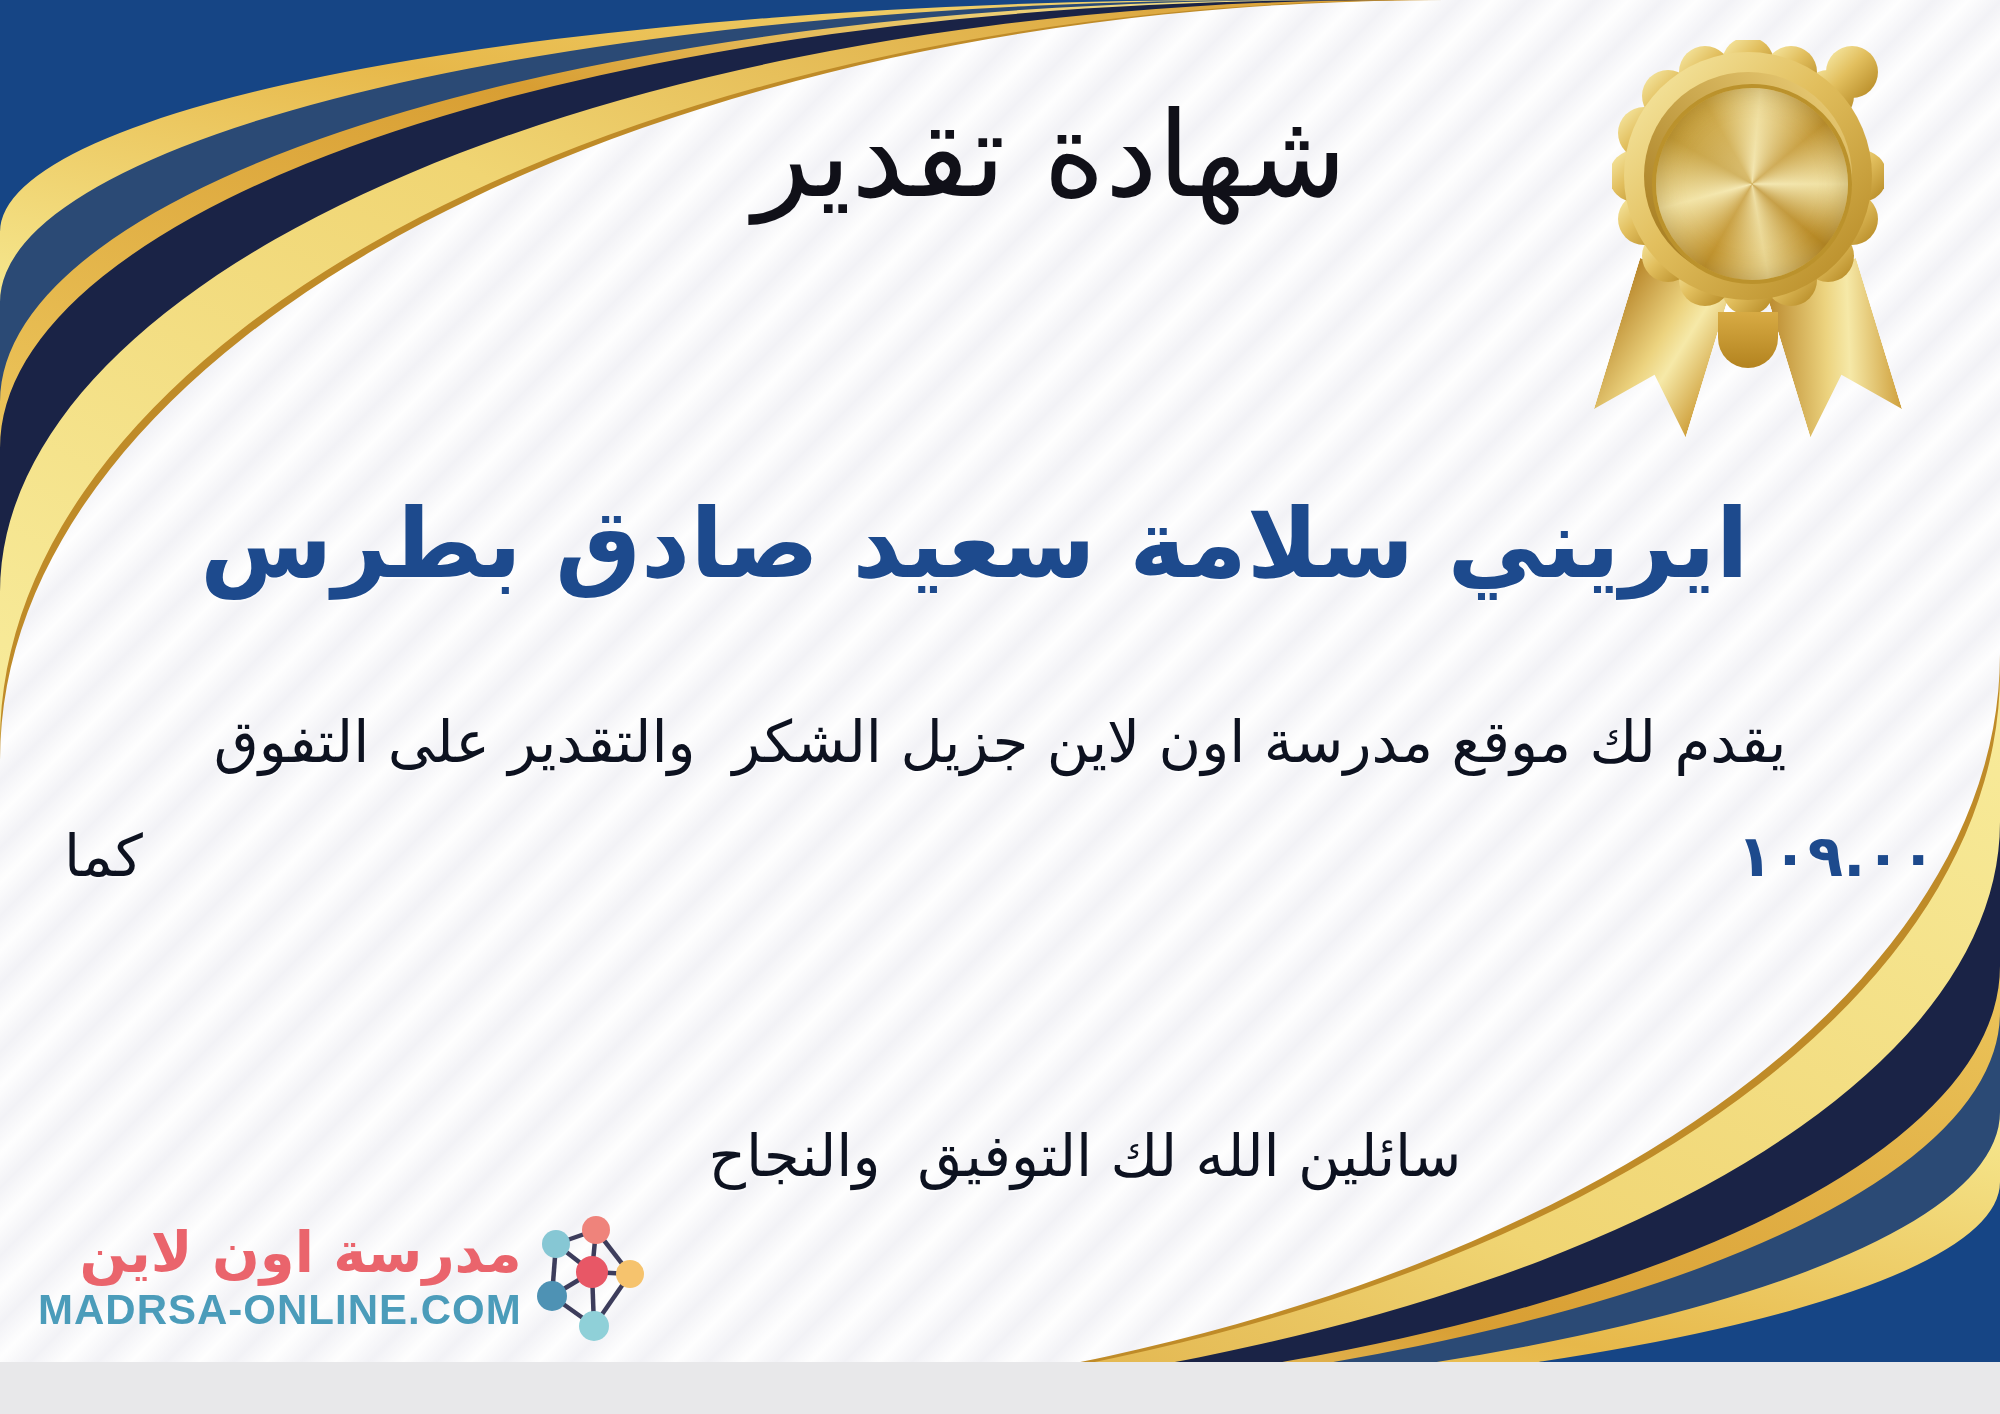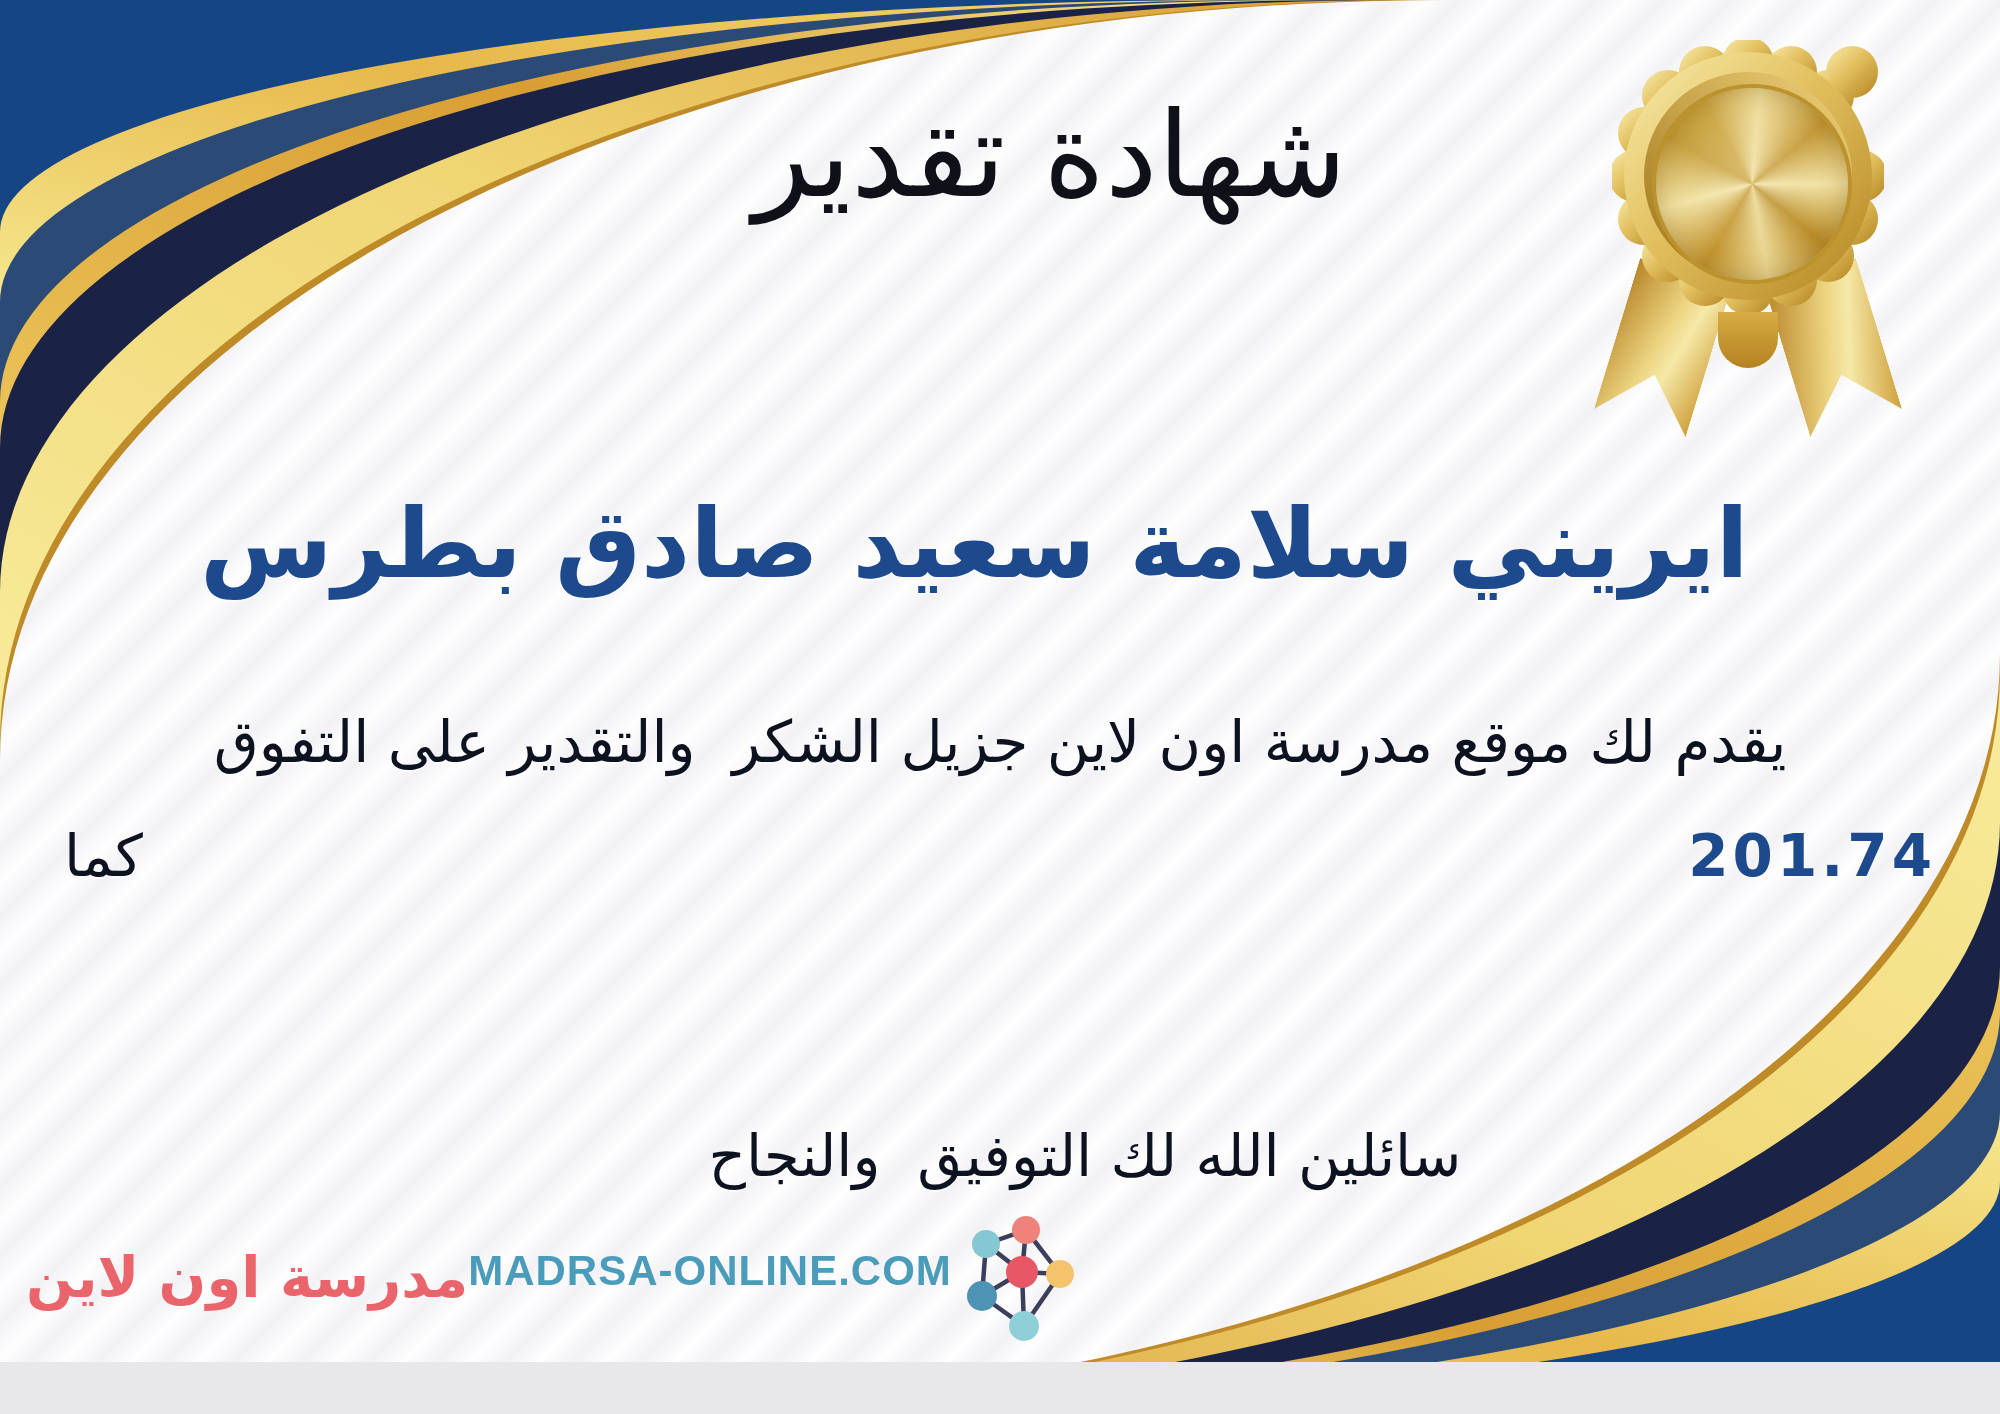--- a/index.html
+++ b/index.html
@@ -67,21 +67,21 @@
         #caa23c,#eedb96 35deg,#c2952f 80deg,#f0e0a0 120deg,#bb8d28 160deg,
         #ead691 200deg,#c39631 240deg,#f2e2a2 285deg,#c49c36 330deg,#caa23c 360deg);
     box-shadow:inset 0 0 26px rgba(110,75,10,.35);
   }
 
   
   .site-logo{
     position:absolute;left:26px;bottom:18px;z-index:4;
     display:flex;flex-direction:row;align-items:center;gap:12px;direction:ltr;
   }
-  .logo-text{display:flex;flex-direction:row;align-items:flex-start;}
+  .logo-text{display:flex;flex-direction:column;align-items:flex-end;margin-left:12px;}
   .logo-ar{
     font-size:56px;font-weight:bold;color:#ea646c;direction:rtl;line-height:64px;
   }
   .logo-en{
     font-family:"Liberation Sans","DejaVu Sans",sans-serif;
     font-size:42px;font-weight:bold;color:#4b9cba;letter-spacing:1px;line-height:50px;
   }
 </style>
 </head>
 <body>
@@ -158,21 +158,21 @@
     <div class="medal-disc"></div>
   </div>
 
   <h1 class="cert-title">شهادة تقدير</h1>
 
   <div class="student-name">ايريني سلامة سعيد صادق بطرس</div>
 
   <div class="cert-body">
     <p class="line-1">يقدم لك موقع مدرسة اون لاين جزيل الشكر &nbsp;والتقدير على التفوق</p>
     <p class="line-2">
-      <span class="score-value">201.74</span>
+      <span class="score-value">١٠٩.٠٠</span>
       <span>كما</span>
     </p>
   </div>
 
   <p class="footer-line">سائلين الله لك التوفيق &nbsp;والنجاح</p>
 
   <div class="site-logo">
     <div class="logo-text">
       <div class="logo-ar">مدرسة اون لاين</div>
       <div class="logo-en">MADRSA-ONLINE.COM</div>

